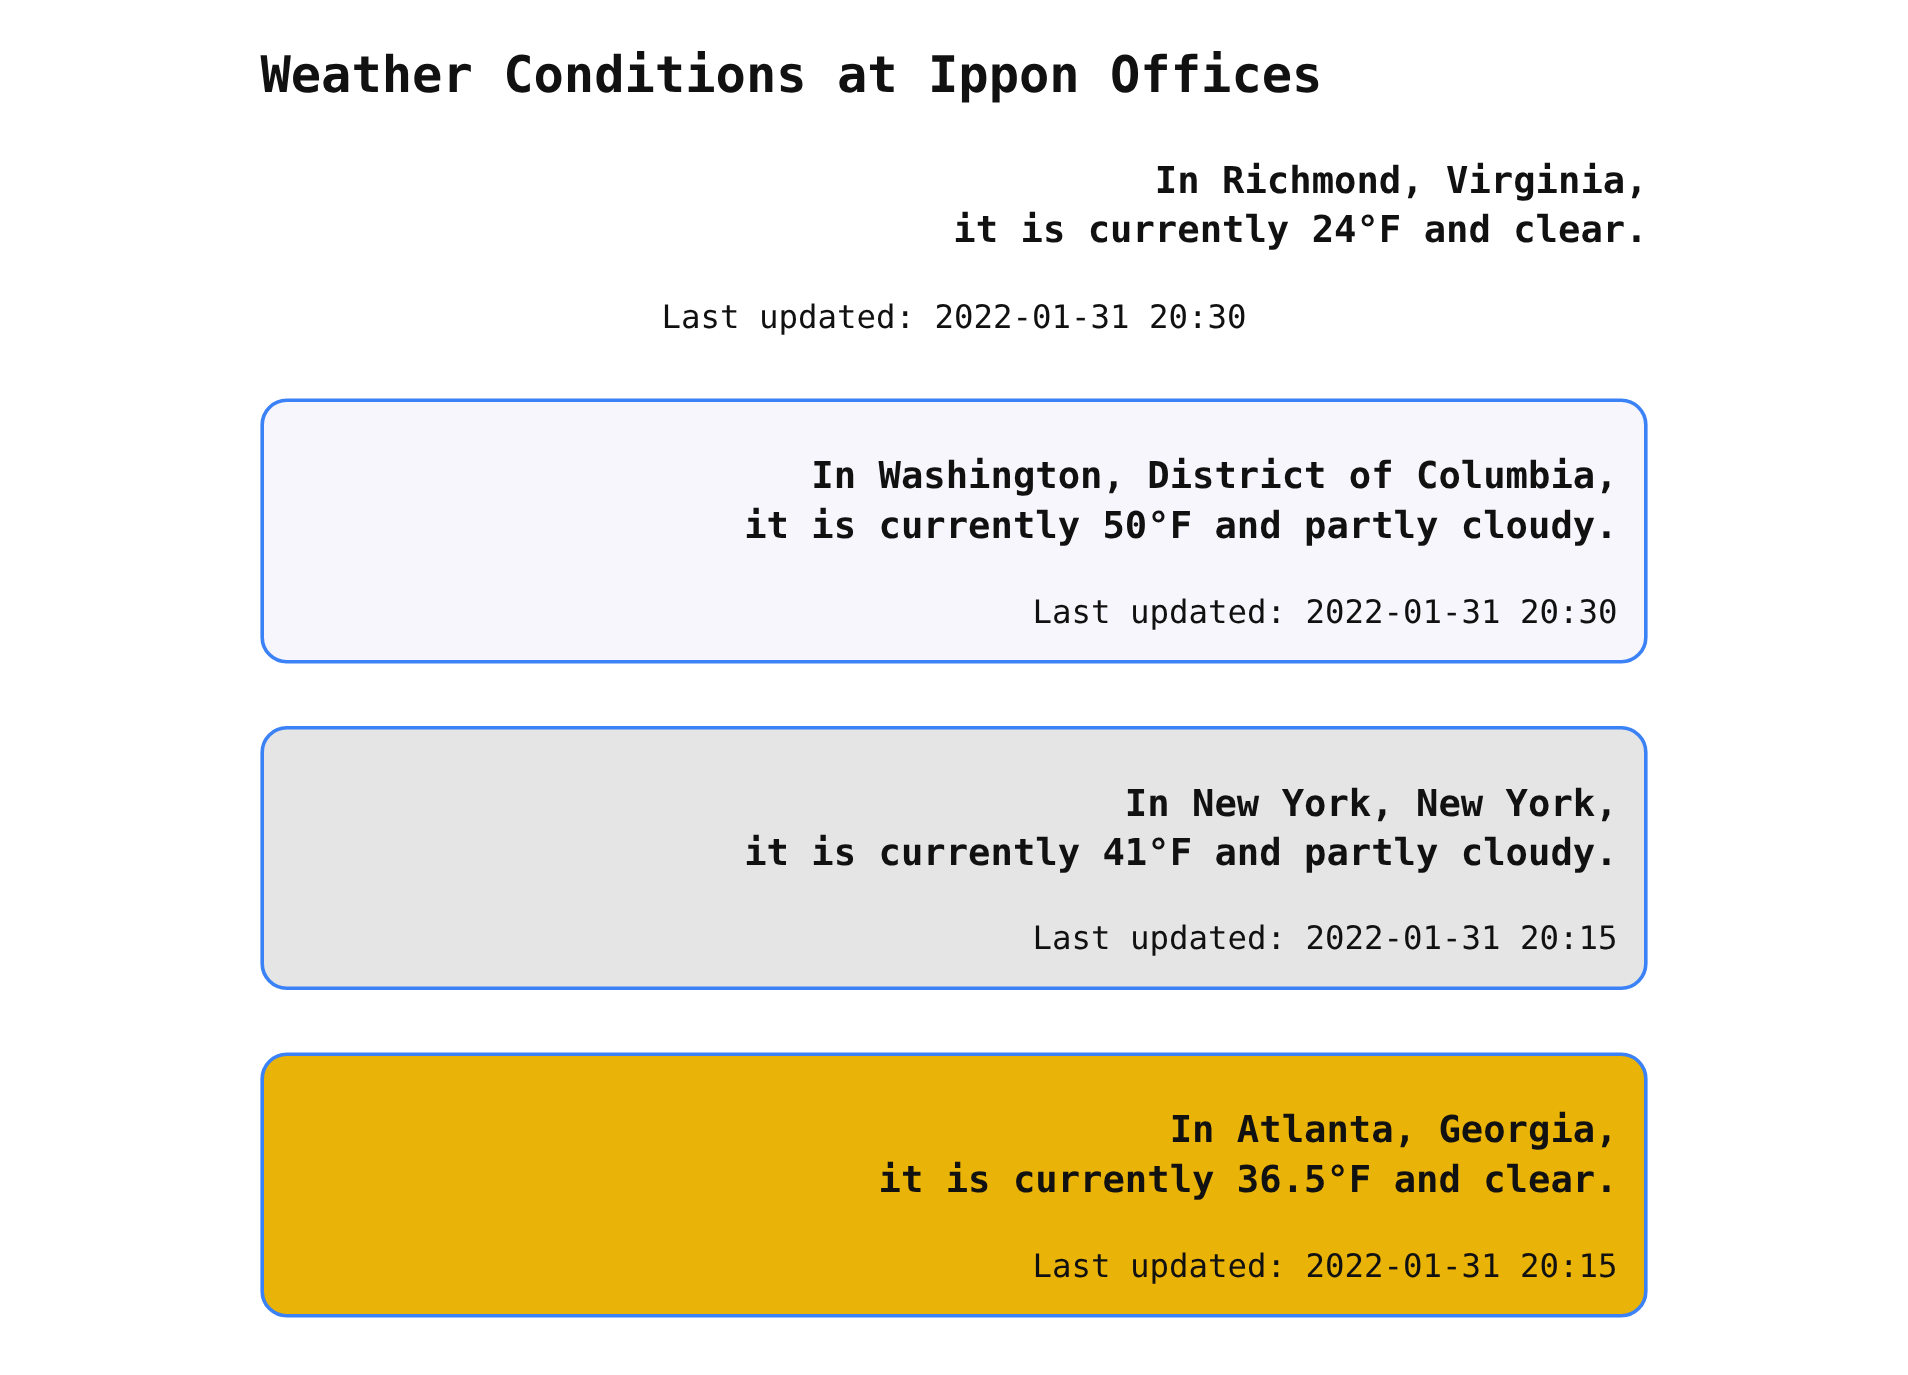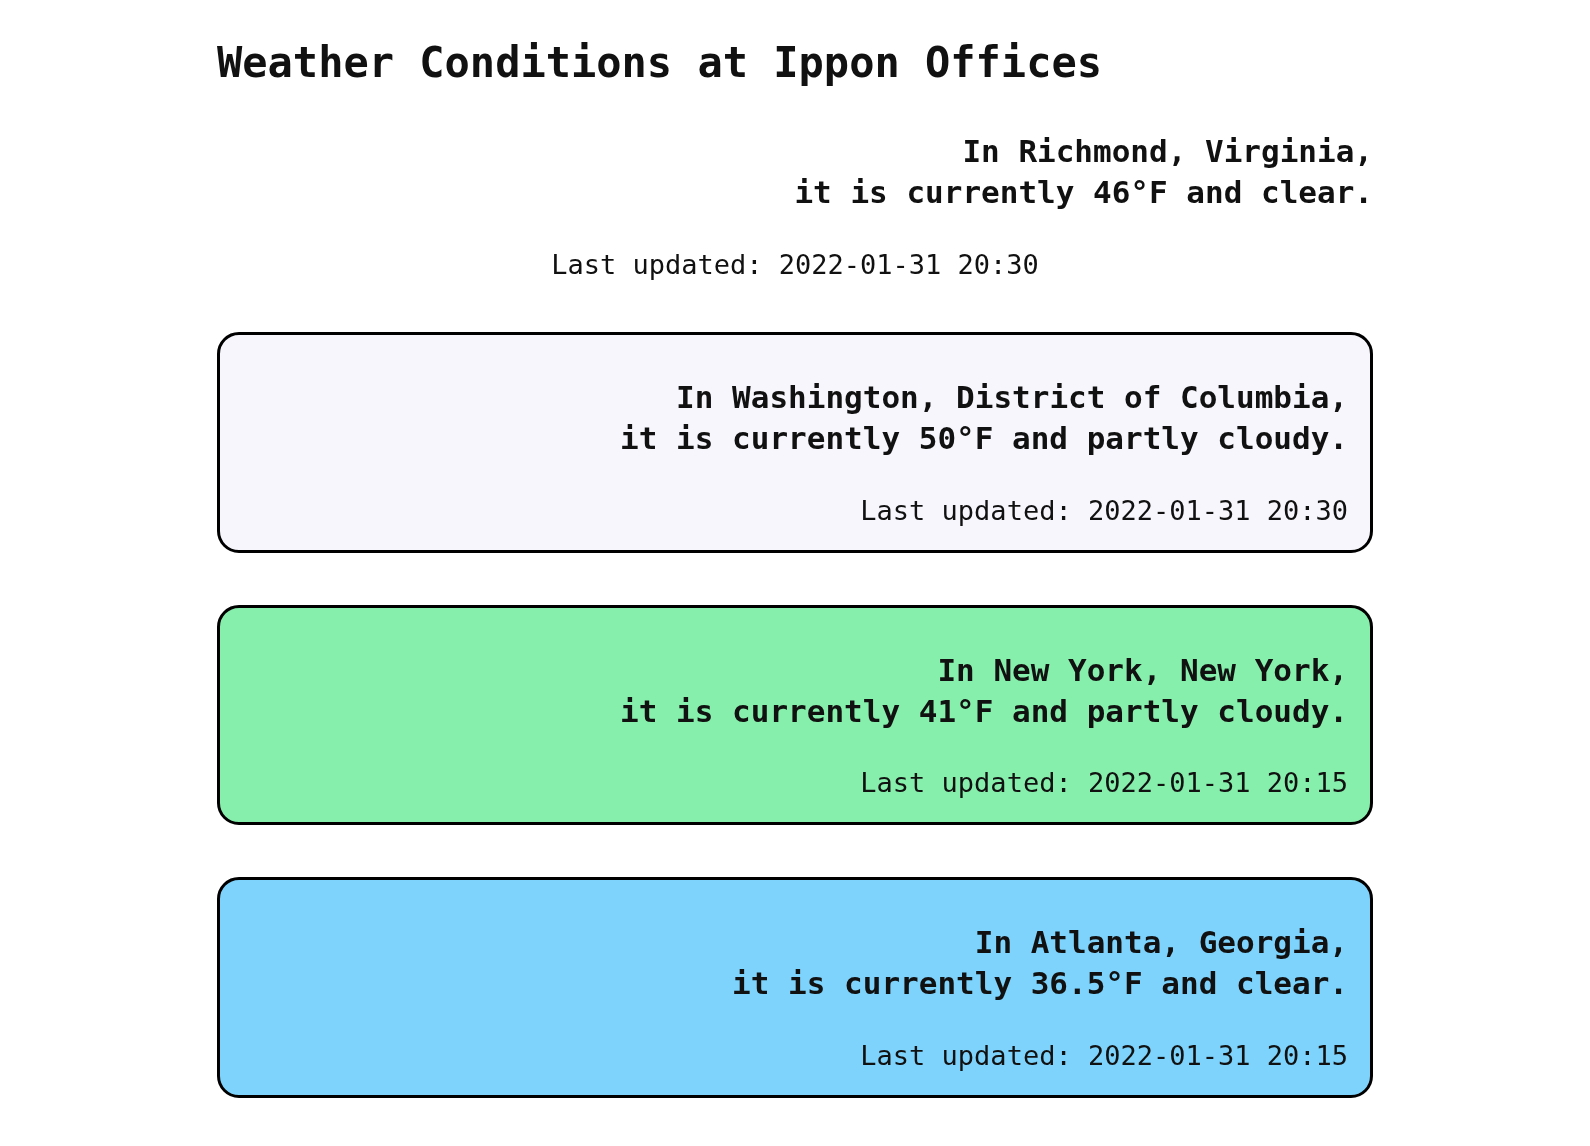--- a/index.html
+++ b/index.html
@@ -43,21 +43,21 @@
     font-weight: normal;
     margin: 0;
   }
   .featured .updated-text {
     margin-top: 36px;
     text-align: center;
   }
   .card {
     box-sizing: border-box;
     width: 1156px;
-    border: 3px solid #000000;
+    border: 3px solid #3b82f6;
     border-radius: 22px;
     padding: 42px 22px 24px 22px;
     margin-top: 52px;
   }
   .card .updated-text {
     margin-top: 36px;
     text-align: right;
   }
   .cards {
     margin-top: 2px;
@@ -66,44 +66,44 @@
 </head>
 <body>
 
 <main class="container">
 
   <h1 class="page-title">Weather Conditions at Ippon Offices</h1>
 
   <section class="featured">
     <p class="condition-text">
       <span>In Richmond, Virginia,</span><br>
-      <span>it is currently 46°F and clear.</span>
+      <span>it is currently 24°F and clear.</span>
     </p>
     <p class="updated-text">Last updated: 2022-01-31 20:30</p>
   </section>
 
   <section class="cards">
 
     <article class="card" style="background-color: rgb(247, 246, 252);">
       <p class="condition-text">
         <span>In Washington, District of Columbia,</span><br>
         <span>it is currently 50°F and partly cloudy.</span>
       </p>
       <p class="updated-text">Last updated: 2022-01-31 20:30</p>
     </article>
 
-    <article class="card" style="background-color: #86efac; padding-left: 46px;">
+    <article class="card" style="background-color: #e5e5e5; padding-left: 46px;">
       <p class="condition-text">
         <span>In New York, New York,</span><br>
         <span>it is currently 41°F and partly cloudy.</span>
       </p>
       <p class="updated-text">Last updated: 2022-01-31 20:15</p>
     </article>
 
-    <article class="card" style="background-color: #7dd3fc;">
+    <article class="card" style="background-color: #eab308;">
       <p class="condition-text">
         <span>In Atlanta, Georgia,</span><br>
         <span>it is currently 36.5°F and clear.</span>
       </p>
       <p class="updated-text">Last updated: 2022-01-31 20:15</p>
     </article>
 
   </section>
 
 </main>

